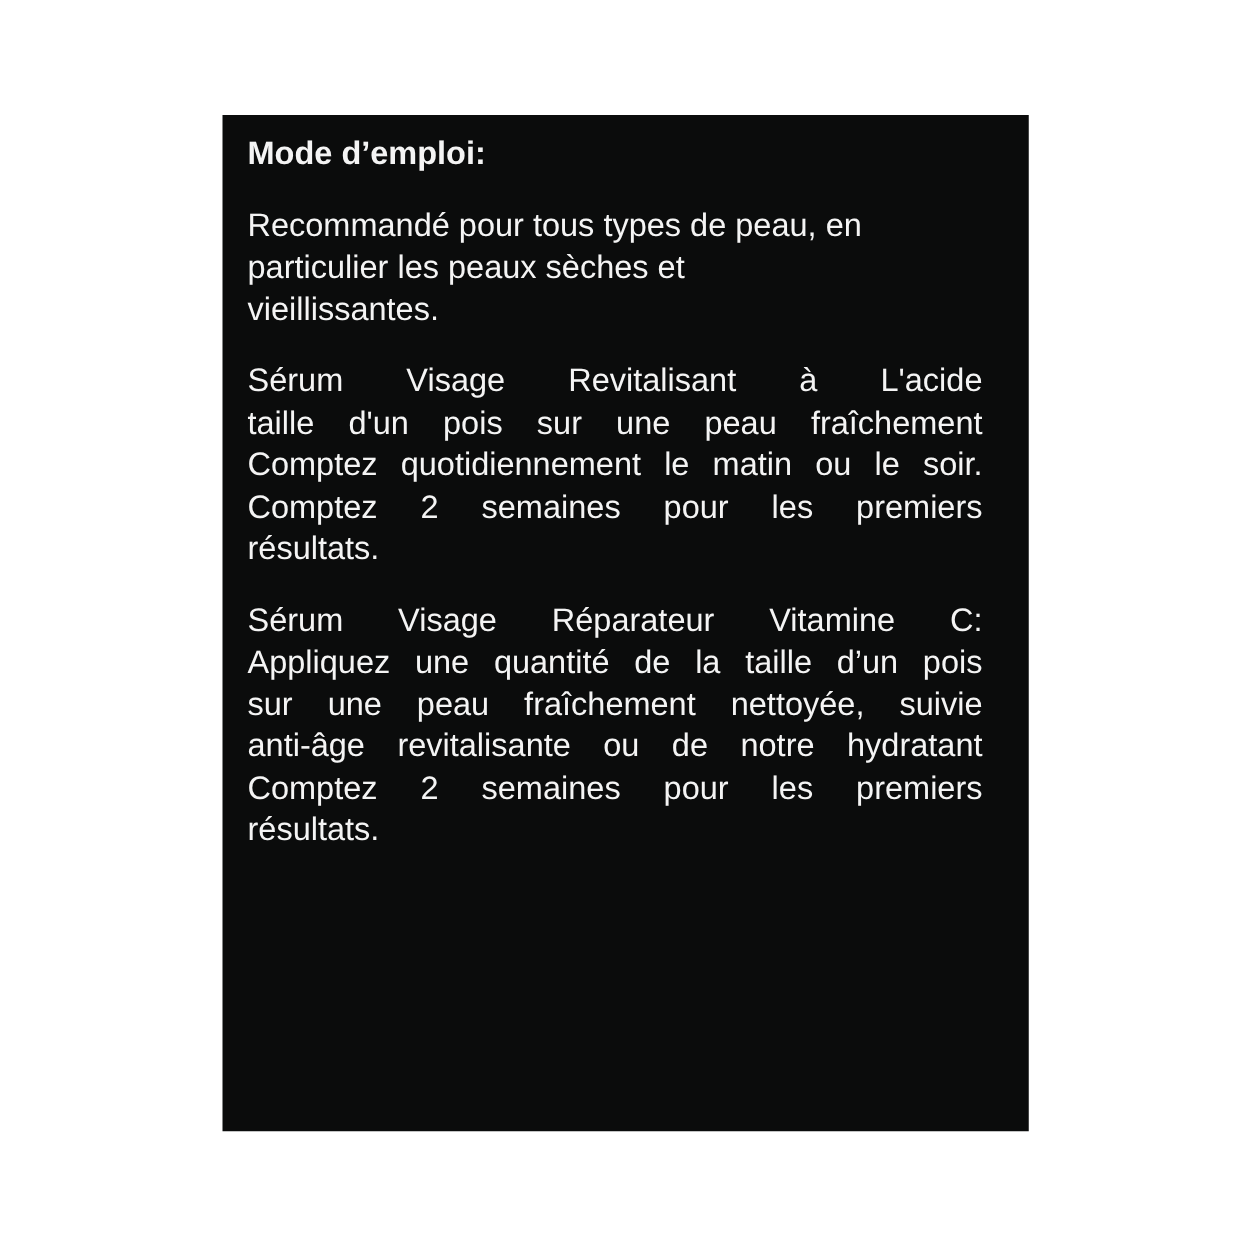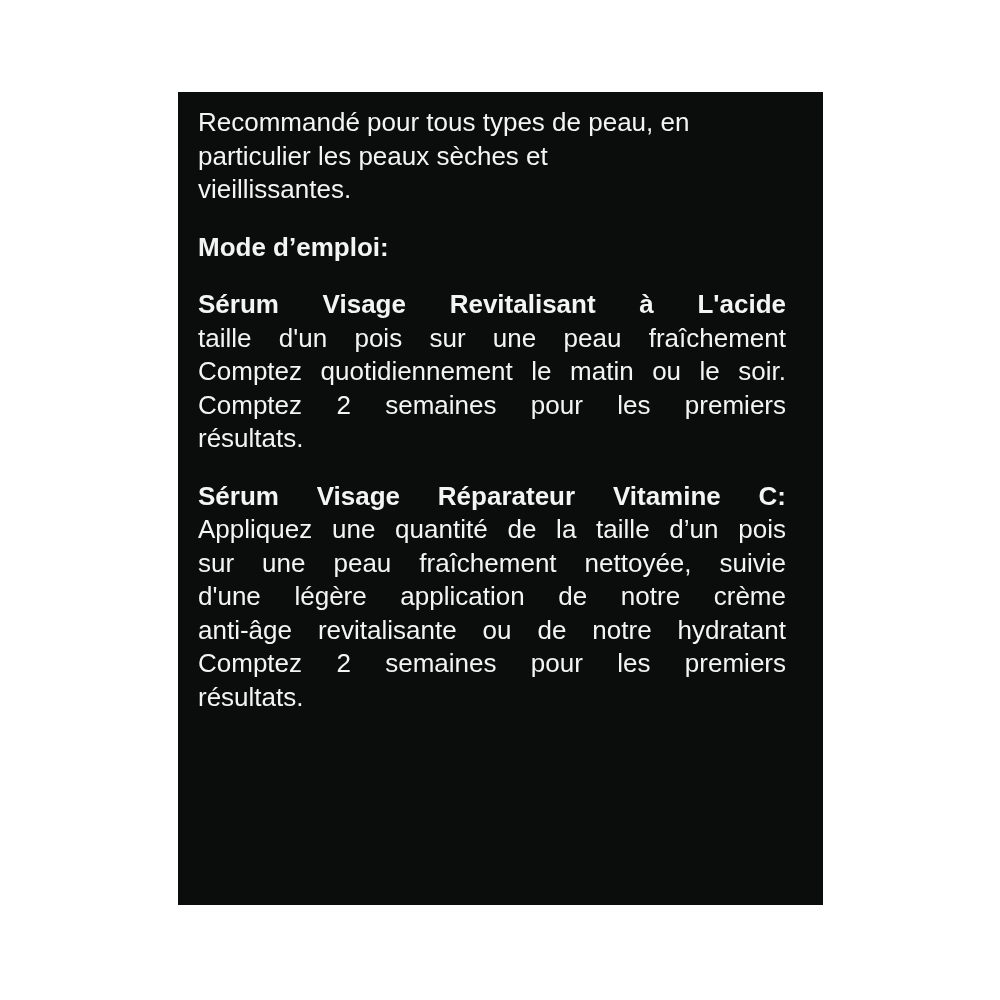--- a/index.html
+++ b/index.html
@@ -27,49 +27,48 @@
     font-weight:400;
   }
   .para{margin:0;}
   .para + .para{margin-top:24px;}
   .line{min-height:33.5px;}
   
   .j{
     text-align:justify;
     text-align-last:justify;
   }
-  .b{font-weight:700;}
+  .b{font-weight:400;}
   .heading{font-weight:700;}
 </style>
 </head>
 <body>
 
 <div class="panel">
 
+  <div class="para heading">
+    <div class="line"><span>Mode d’emploi:</span></div>
+  </div>
+
   <div class="para">
     <div class="line"><span>Recommandé pour tous types de peau, en</span></div>
     <div class="line"><span>particulier les peaux sèches et</span></div>
     <div class="line"><span>vieillissantes.</span></div>
-  </div>
-
-  <div class="para heading">
-    <div class="line"><span>Mode d’emploi:</span></div>
   </div>
 
   <div class="para">
     <div class="line j b"><span>Sérum Visage Revitalisant à L'acide</span></div>
     <div class="line j"><span>taille d'un pois sur une peau fraîchement</span></div>
     <div class="line j"><span>Comptez quotidiennement le matin ou le soir.</span></div>
     <div class="line j"><span>Comptez 2 semaines pour les premiers</span></div>
     <div class="line"><span>résultats.</span></div>
   </div>
 
   <div class="para">
     <div class="line j b"><span>Sérum Visage Réparateur Vitamine C:</span></div>
     <div class="line j"><span>Appliquez une quantité de la taille d’un pois</span></div>
     <div class="line j"><span>sur une peau fraîchement nettoyée, suivie</span></div>
-    <div class="line j"><span>d'une légère application de notre crème</span></div>
     <div class="line j"><span>anti-âge revitalisante ou de notre hydratant</span></div>
     <div class="line j"><span>Comptez 2 semaines pour les premiers</span></div>
     <div class="line"><span>résultats.</span></div>
   </div>
 
 </div>
 
 </body></html>

